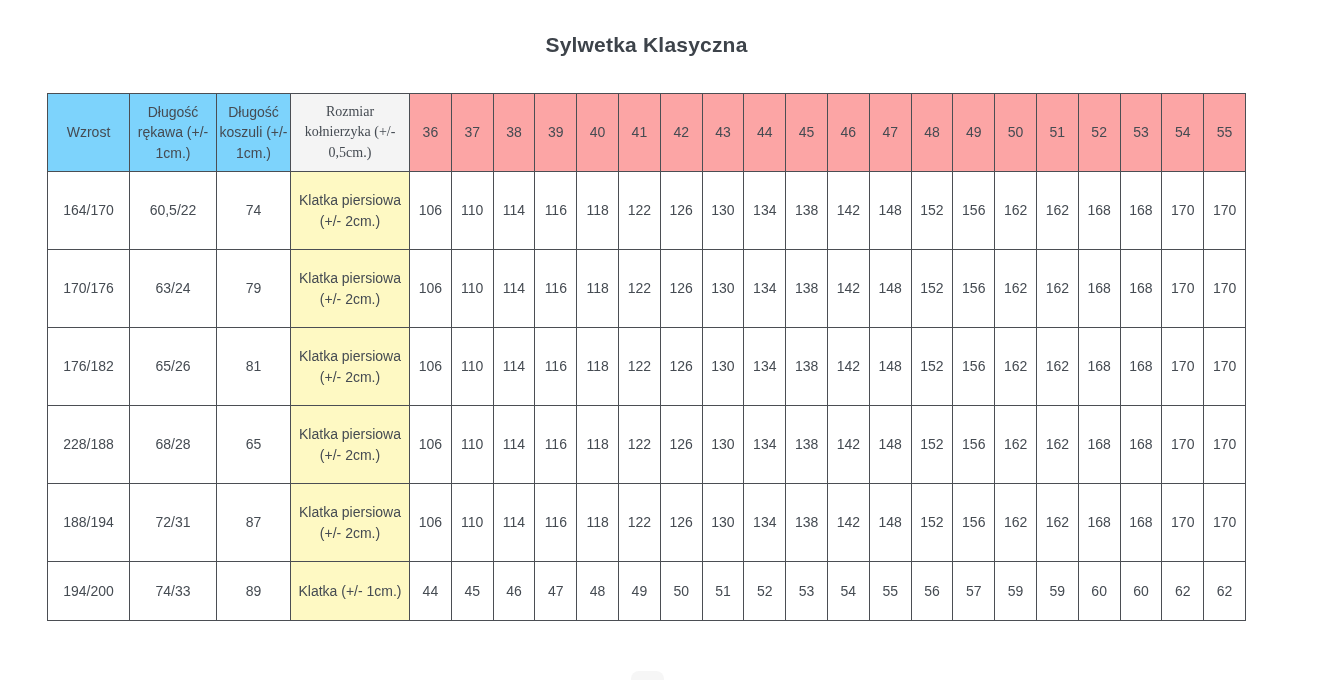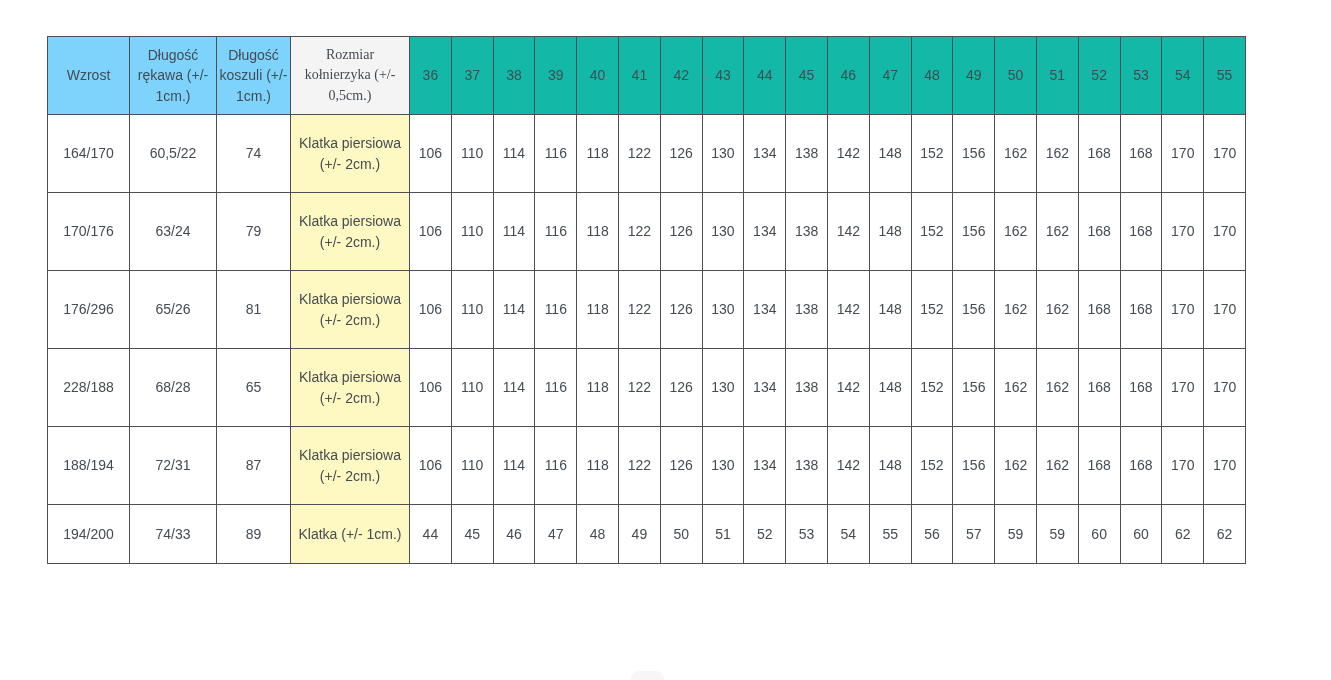--- a/index.html
+++ b/index.html
@@ -51,21 +51,21 @@
   tbody tr { height: 78px; }
   tbody tr:last-child { height: 59px; }
 
   th.label-head {
     font-weight: 700;
     color: #3d4249;
     background: #7dd3fc;
   }
   th.size-head {
     font-weight: 400;
-    background: #14b8a6;
+    background: #fca5a5;
   }
   .col4-cell {
     background: #fef9c3;
     font-weight: 700;
     color: #3d4249;
     padding: 0 6px;
   }
   th.col4-cell { background: #f4f4f4; font-family: Liberation Serif, serif; }
 
   .bottom-partial {
@@ -75,20 +75,21 @@
     width: 33px;
     height: 9px;
     background: #f6f6f6;
     border-radius: 8px 8px 0 0;
   }
 </style>
 </head>
 <body>
 
 <div class="content">
+  <h1 class="page-title">Sylwetka Klasyczna</h1>
 
   <table class="size-chart">
     <colgroup>
       <col style="width:82px">
       <col style="width:87px">
       <col style="width:74px">
       <col style="width:119px">
     </colgroup>
     <thead>
       <tr>
@@ -165,21 +166,21 @@
           <td>152</td>
           <td>156</td>
           <td>162</td>
           <td>162</td>
           <td>168</td>
           <td>168</td>
           <td>170</td>
           <td>170</td>
         </tr>
         <tr>
-          <td>176/296</td>
+          <td>176/182</td>
           <td>65/26</td>
           <td>81</td>
           <td class="col4-cell">Klatka piersiowa (+/- 2cm.)</td>
           <td>106</td>
           <td>110</td>
           <td>114</td>
           <td>116</td>
           <td>118</td>
           <td>122</td>
           <td>126</td>

